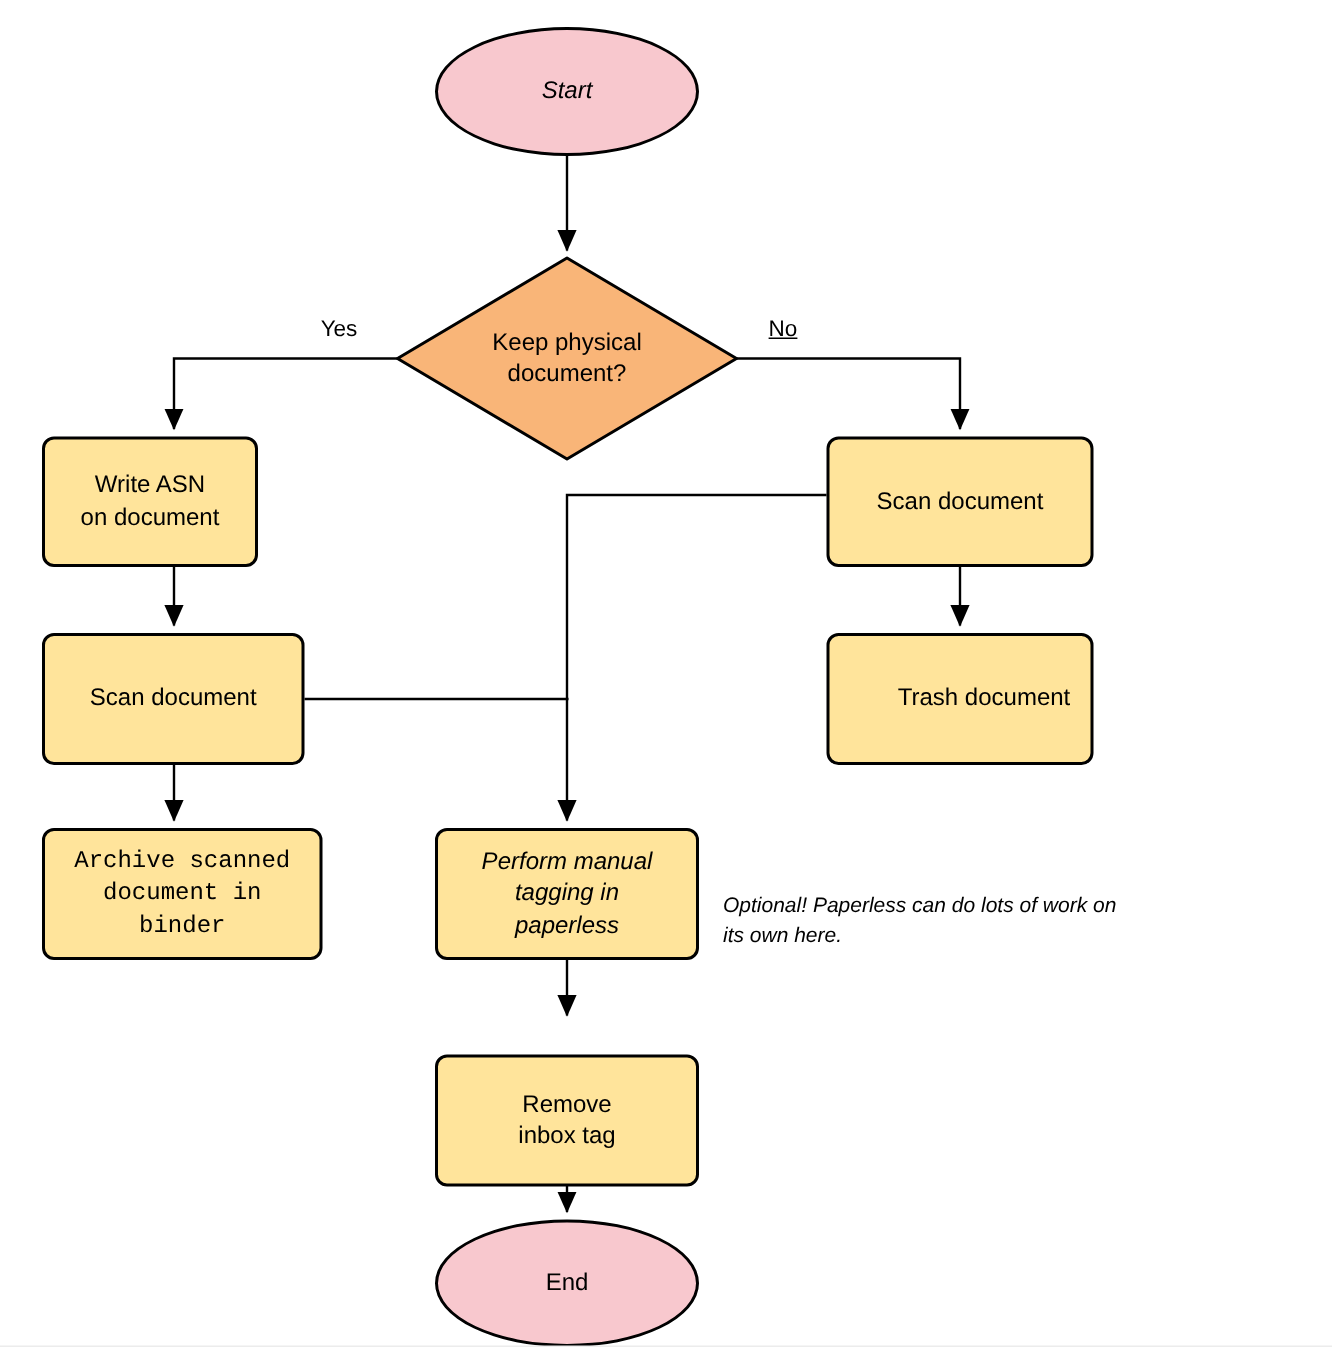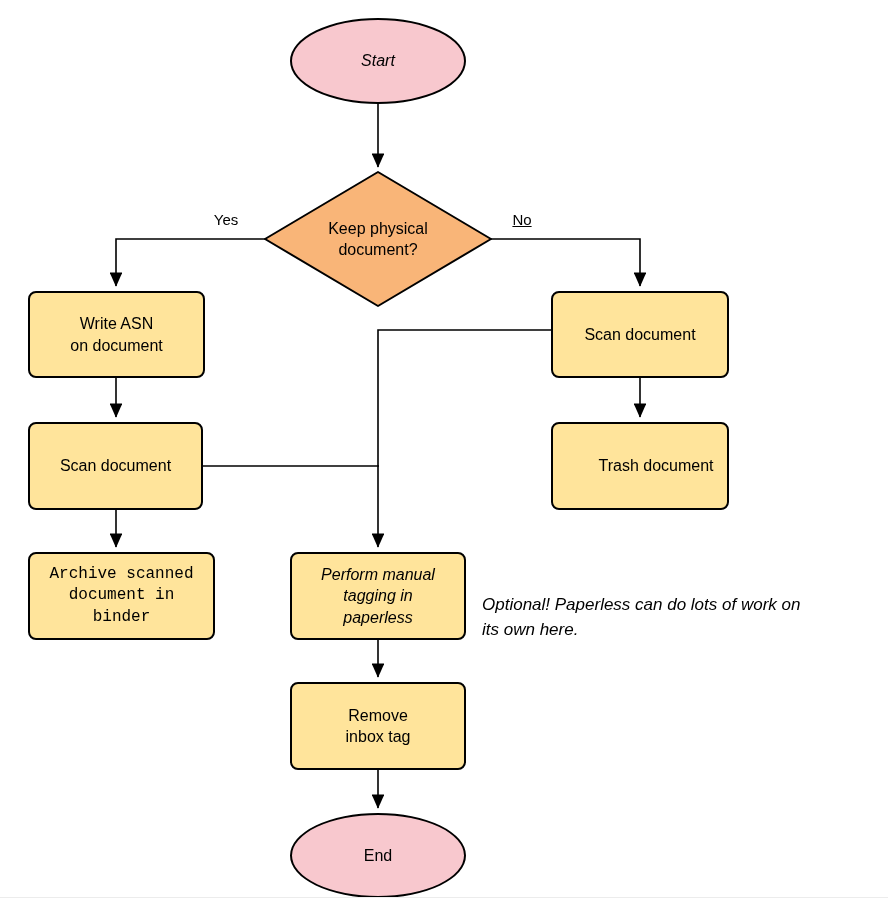--- a/index.html
+++ b/index.html
@@ -53,21 +53,21 @@
 
   .edge-label {
     position: absolute;
     font-size: 15px;
     text-align: center;
   }
 
   .annotation {
     position: absolute;
     font-style: italic;
-    font-size: 17px;
+    font-size: 14px;
     line-height: 1.45;
     white-space: pre-line;
     text-align: left;
   }
 
   .bottom-divider {
     position: absolute;
     left: 0;
     top: 897px;
     width: 100%;
@@ -107,21 +107,21 @@
 
   <div class="node decision-label" style="left:265px; top:172px; width:226px; height:134px;">
     <span>Keep physical
 document?</span>
   </div>
 
   <div class="edge-label" style="left:198px; top:211px; width:56px;text-align:center;">Yes</div>
 
   <div class="edge-label" style="left:498px; top:211px; width:48px;text-decoration:underline;">No</div>
 
-  <div class="node process" style="left:28px; top:291px; width:177px; height:87px;">
+  <div class="node process" style="left:28px; top:291px; width:144px; height:87px;">
     <span>Write ASN
 on document</span>
   </div>
 
   <div class="node process" style="left:551px; top:291px; width:178px; height:87px;">
     <span>Scan document</span>
   </div>
 
   <div class="node process" style="left:28px; top:422px; width:175px; height:88px;">
     <span>Scan document</span>
@@ -139,21 +139,21 @@
 
   <div class="node process" style="left:290px; top:552px; width:176px; height:88px;font-style:italic;">
     <span>Perform manual
 tagging in
 paperless</span>
   </div>
 
   <div class="annotation" style="left:482px; top:593px; width:402px;">Optional! Paperless can do lots of work on
 its own here.</div>
 
-  <div class="node process" style="left:290px; top:682px; width:176px; height:88px;">
+  <div class="node process" style="left:290px; top:703px; width:176px; height:88px;">
     <span>Remove
 inbox tag</span>
   </div>
 
   <div class="node terminal" style="left:290px; top:813px; width:176px; height:85px;align-items:center;">
     <span>End</span>
   </div>
 
   <div class="bottom-divider"></div>
 

